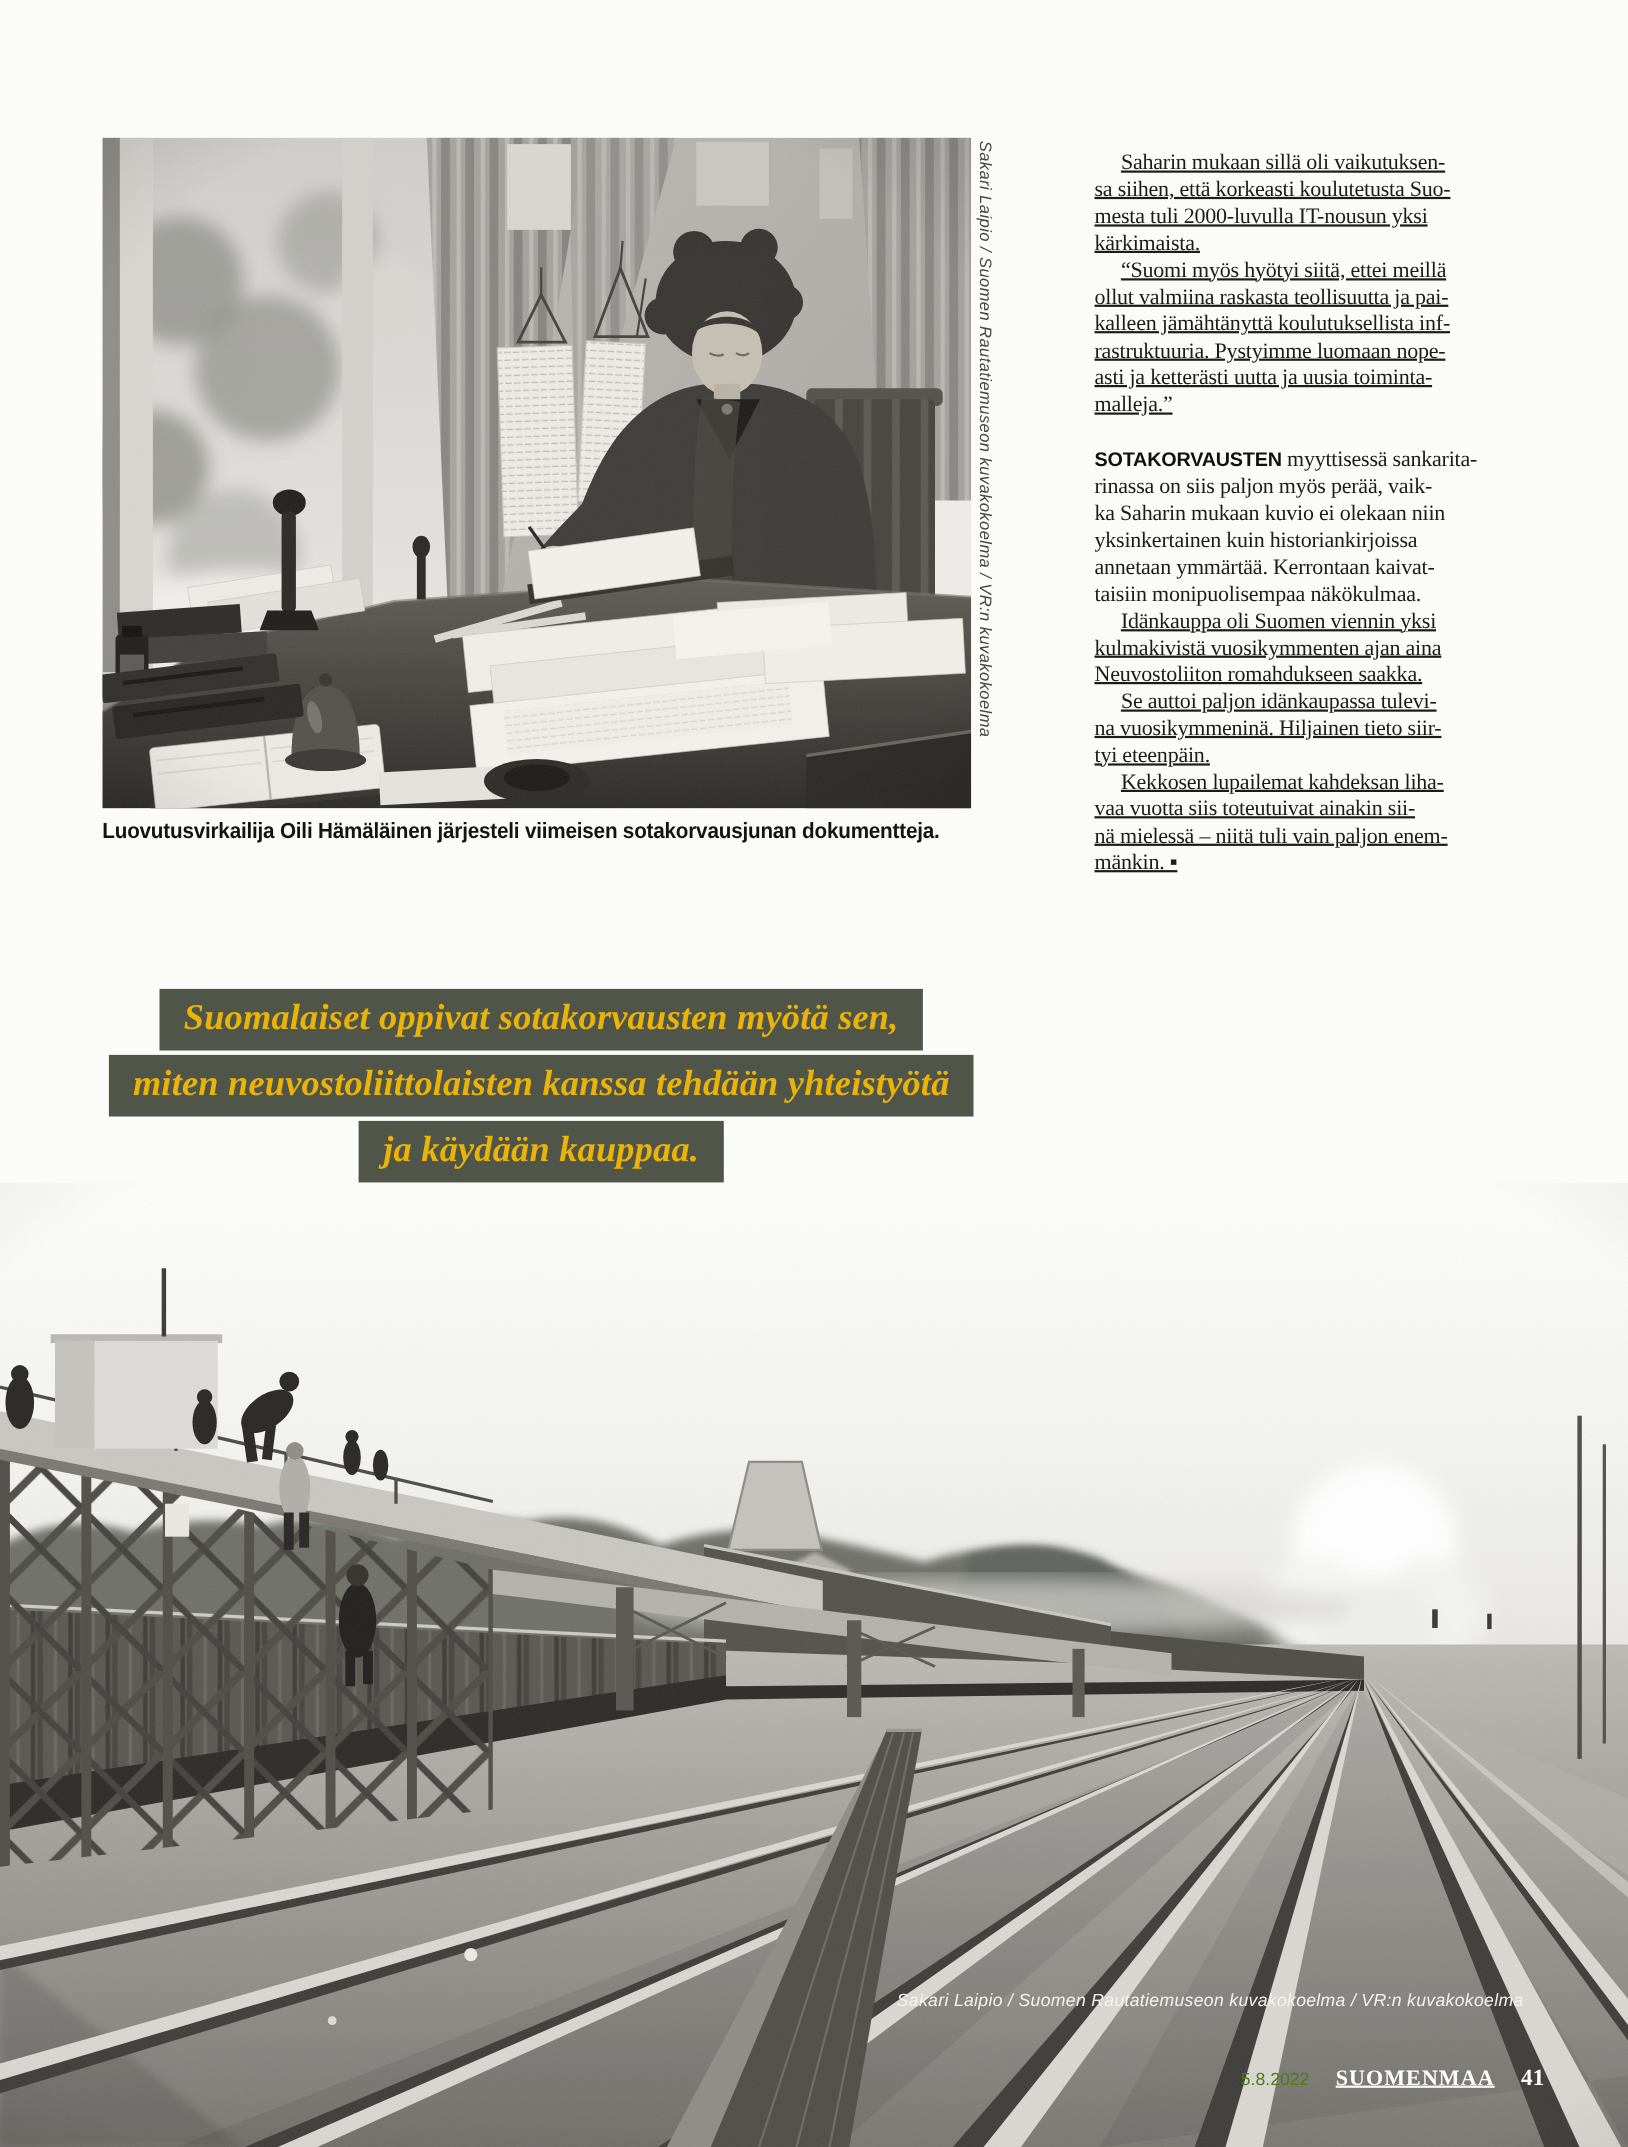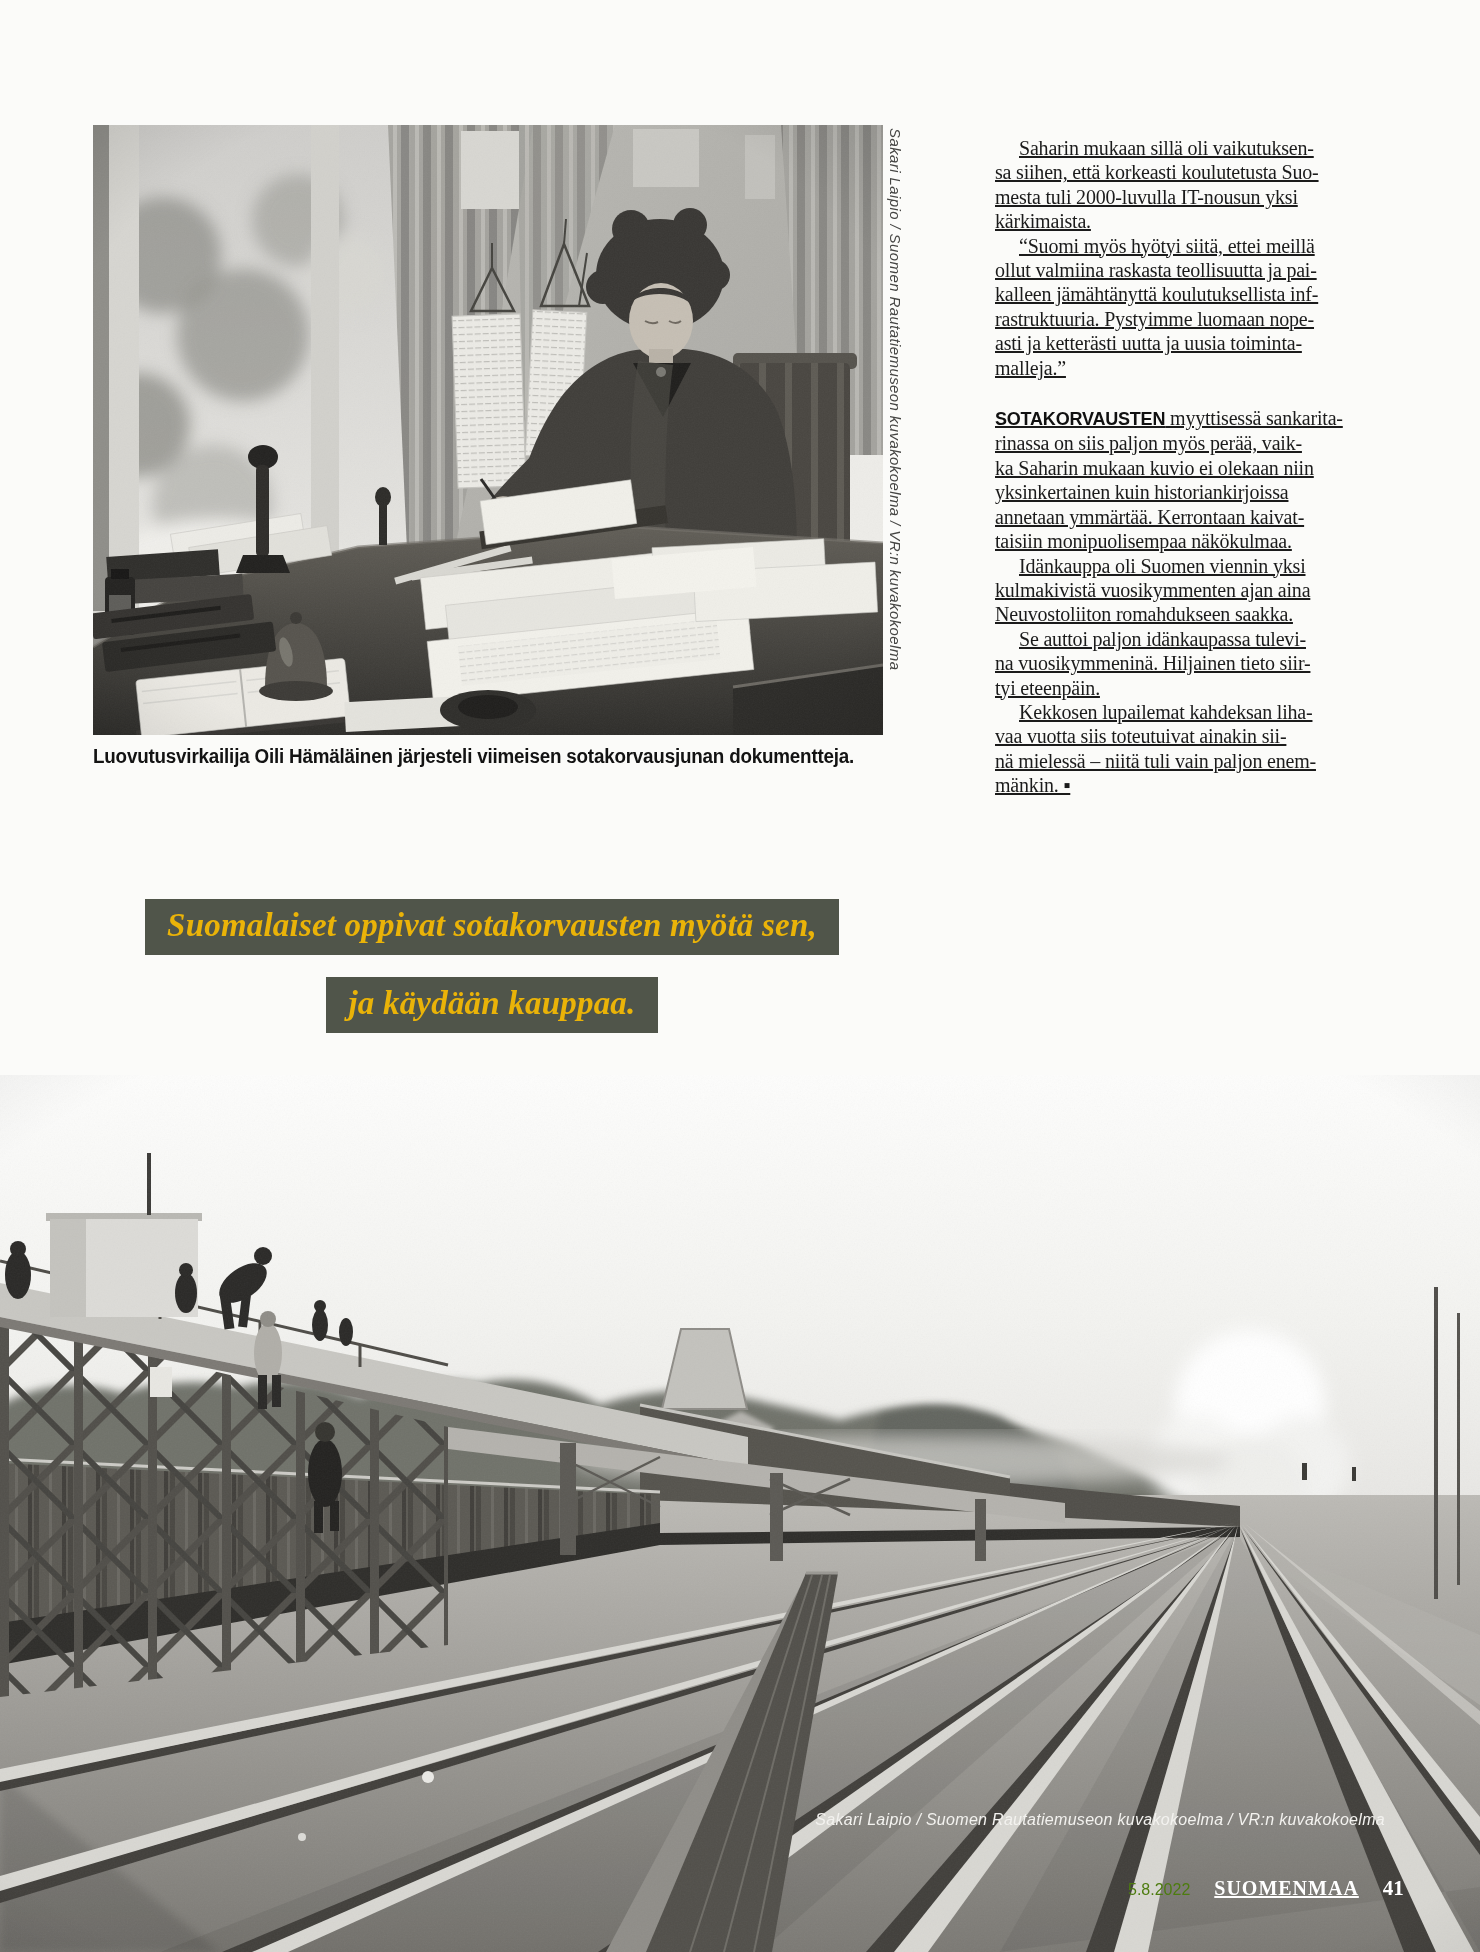--- a/index.html
+++ b/index.html
@@ -11,21 +11,21 @@
     writing-mode:vertical-rl;font:italic 15px/1 "Liberation Sans","DejaVu Sans",sans-serif;
     color:#454543;letter-spacing:.4px;white-space:nowrap;}
   .caption{position:absolute;left:93px;top:744px;width:810px;margin:0;
     font:700 20px/1.25 "Liberation Sans","DejaVu Sans",sans-serif;
     letter-spacing:-.2px;color:#131313;transform:scaleX(.94);transform-origin:left top;}
   
   .article{position:absolute;left:995px;top:136px;width:385px;
     font:20px/24.4px "Liberation Serif","DejaVu Serif",serif;color:#1b1b1b;letter-spacing:-.2px;}
   .article p{margin:0;white-space:pre;}
   .article p.indent{text-indent:24px;text-decoration:underline;}
-  .article p.gap{margin-top:26px;text-decoration:underline;}
+  .article p.gap{margin-top:26px;}
   .lead{font:700 18px/24.4px "Liberation Sans","DejaVu Sans",sans-serif;letter-spacing:-.2px;color:#111;}
   
   .pullquote{position:absolute;left:80px;top:897px;width:824px;text-align:center;}
   .pq-line{display:inline-block;background:#50554a;color:#eab308;
     font:italic 600 33px/1.12 "Liberation Serif","DejaVu Serif",serif;
     padding:8px 22px 11px;margin:2px 0;letter-spacing:.2px;}
   
   .bottom-photo{position:absolute;left:0;top:1075px;width:1480px;height:877px;margin:0;overflow:hidden;}
   .photo-credit{position:absolute;right:95px;top:1812px;
     font:italic 16px/1 "Liberation Sans","DejaVu Sans",sans-serif;color:#f3f2ef;letter-spacing:.3px;}
@@ -251,21 +251,21 @@
 na vuosikymmeninä. Hiljainen tieto siir-
 tyi eteenpäin.</span></p>
     <p class="indent"><span>Kekkosen lupailemat kahdeksan liha-
 vaa vuotta siis toteutuivat ainakin sii-
 nä mielessä – niitä tuli vain paljon enem-
 mänkin. ▪</span></p>
   </div>
 
   <div class="pullquote">
     <span class="pq-line">Suomalaiset oppivat sotakorvausten myötä sen,</span><br>
-    <br>
+    <span class="pq-line">miten neuvostoliittolaisten kanssa tehdään yhteistyötä</span><br>
     <span class="pq-line">ja käydään kauppaa.</span>
   </div>
 
   <figure class="bottom-photo">
     <svg width="1480" height="877" viewBox="0 0 1480 877">
       <defs>
         <linearGradient id="skyG" x1="0" y1="0" x2="0" y2="1">
           <stop offset="0" stop-color="#fdfdfc"></stop>
             <stop offset=".55" stop-color="#f3f3f0"></stop>
           <stop offset="1" stop-color="#e7e6e3"></stop>

